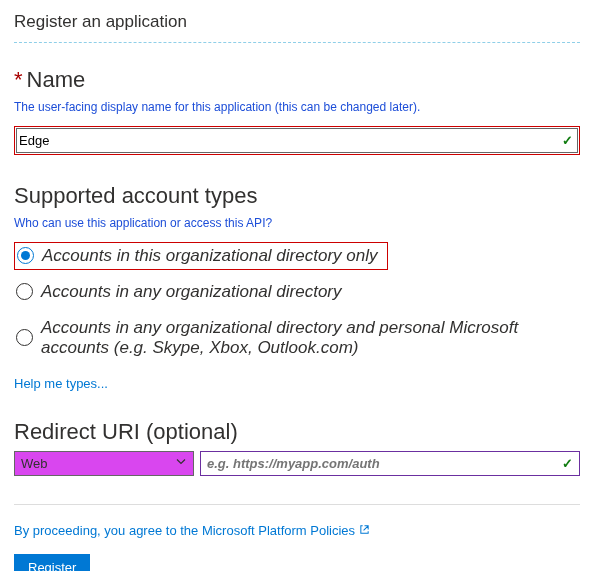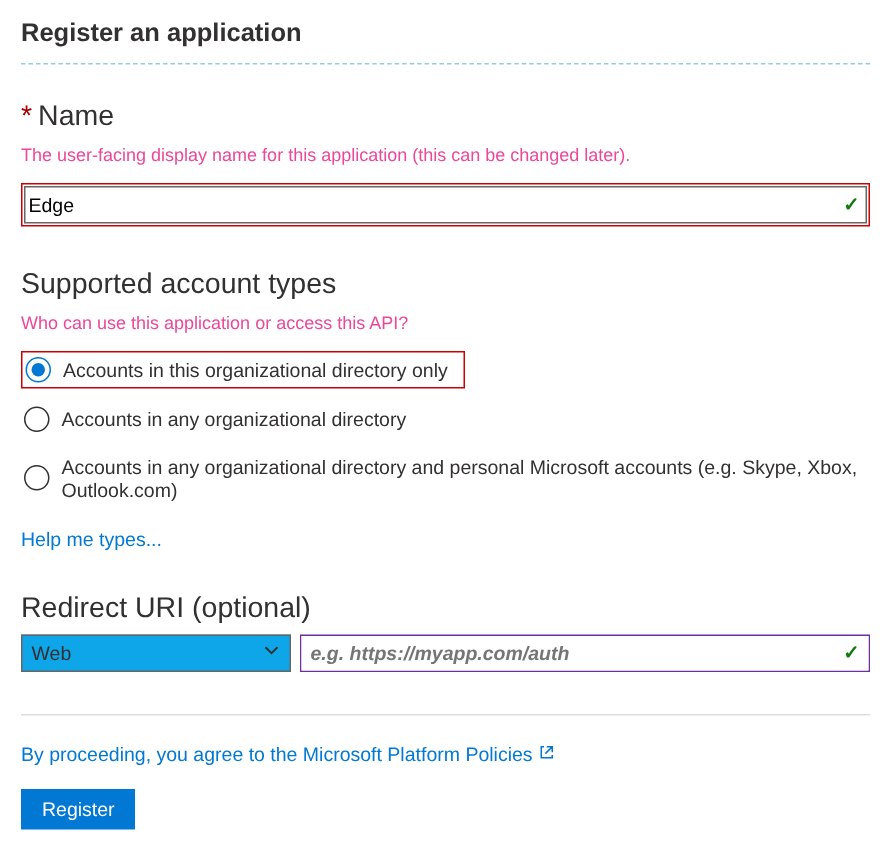--- a/index.html
+++ b/index.html
@@ -6,39 +6,39 @@
     body {
       font-family: 'Segoe UI', Tahoma, sans-serif;
       font-size: 13px;
       color: #323130;
       background: #fff;
       width: 594px;
       padding: 12px 14px;
     }
     .page-title {
       font-size: 17px;
-      font-weight: 700;
+      font-weight: 400;
       padding-bottom: 10px;
     }
     .dashed-separator {
       border: none;
       border-top: 1px dashed #8fcfe8;
       margin-bottom: 24px;
     }
     .section { margin-bottom: 28px; }
     .section-heading {
-      font-size: 19px;
+      font-size: 22px;
       font-weight: 400;
       color: #323130;
       margin-bottom: 6px;
     }
     .required-asterisk { color: #a80000; margin-right: 4px; }
     .helper-text {
       font-size: 12px;
-      color: #ec4899;
+      color: #1d4ed8;
       margin-bottom: 10px;
       line-height: 1.4;
     }
     .input-wrap {
       position: relative;
       border: 1px solid #c00;
       padding: 1px;
     }
     .text-input {
       width: 100%;
@@ -81,41 +81,41 @@
       border-color: #0078d4;
     }
     .radio-circle.selected::after {
       content: "";
       position: absolute;
       width: 9px; height: 9px;
       background: #0078d4;
       border-radius: 50%;
       top: 3px; left: 3px;
     }
-    .radio-label { font-size: 13px; }
+    .radio-label { font-size: 17px; font-style: italic; }
     .link {
       color: #0078d4;
       font-size: 13px;
       text-decoration: none;
       cursor: pointer;
       display: inline-flex;
       align-items: center;
       gap: 4px;
     }
     .help-link { margin-top: 6px; display: inline-block; }
     .uri-row {
       display: flex;
       gap: 6px;
       align-items: stretch;
     }
     .select-box {
       position: relative;
       width: 180px;
       border: 1px solid #666;
-      background: #0ea5e9;
+      background: #d946ef;
       padding: 4px 24px 4px 6px;
       font-size: 13px;
       cursor: pointer;
     }
     .chevron {
       position: absolute;
       right: 6px;
       top: 50%;
       transform: translateY(-50%);
     }

